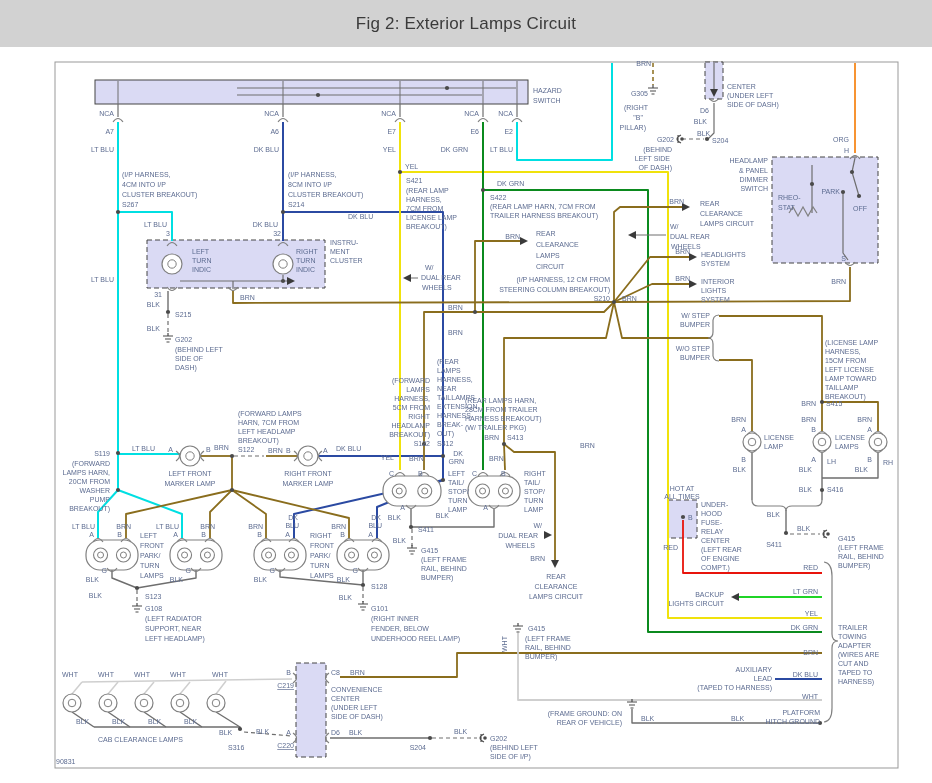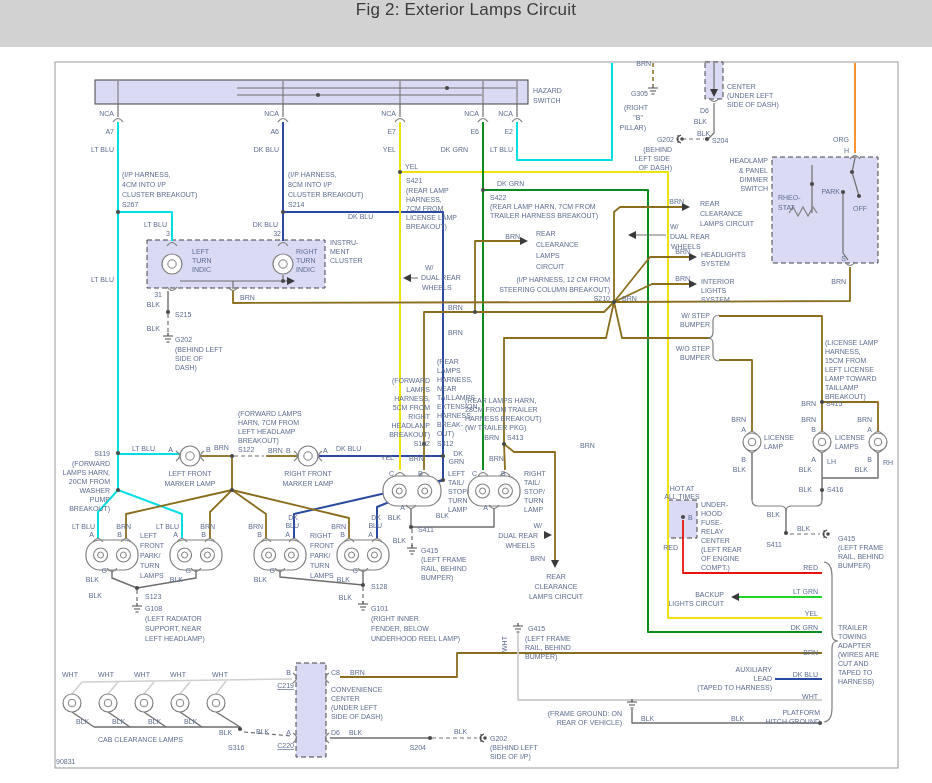--- a/index.html
+++ b/index.html
@@ -1,18 +1,18 @@
 <!DOCTYPE html>
 <html><head>
 <meta charset="utf-8">
 <style>
   html,body{margin:0;padding:0;background:#fff;font-family:"Liberation Sans",sans-serif;}
   .stage{position:relative;width:932px;height:783px;background:#fff;overflow:hidden;}
   .titlebar{position:absolute;left:0;top:0;width:932px;height:47px;background:#d2d2d2;
-    display:flex;align-items:flex-start;justify-content:center;}
+    display:flex;align-items:center;justify-content:center;}
   .titlebar h1{margin:0;font-size:17px;font-weight:normal;color:#3b3b3b;letter-spacing:.2px;
     font-family:"Liberation Sans",sans-serif;}
   svg{position:absolute;left:0;top:47px;}
   svg text{font-family:"Liberation Sans",sans-serif;font-size:7px;fill:#5d6c91;}
 </style>
 </head>
 <body>
 
 <div class="stage">
   <div class="titlebar">

